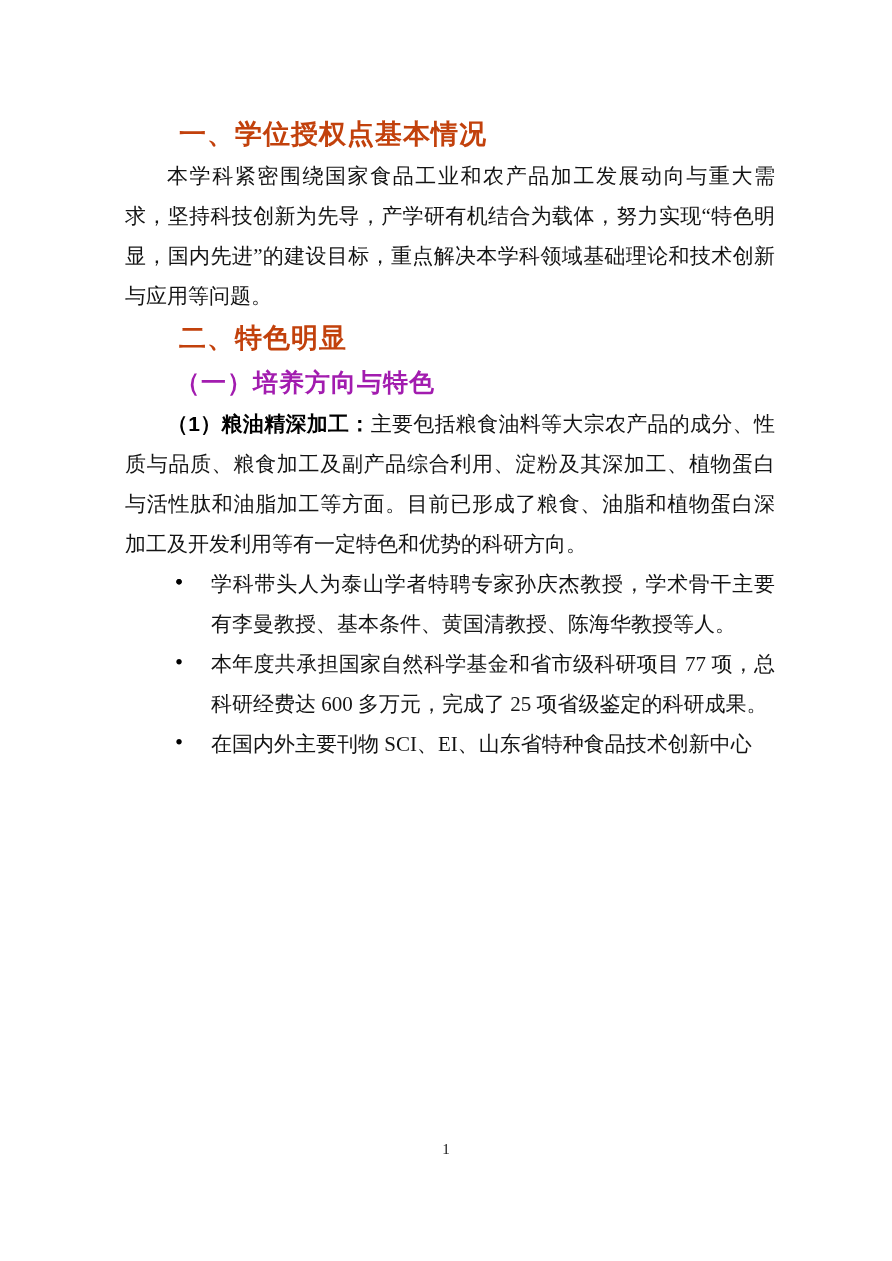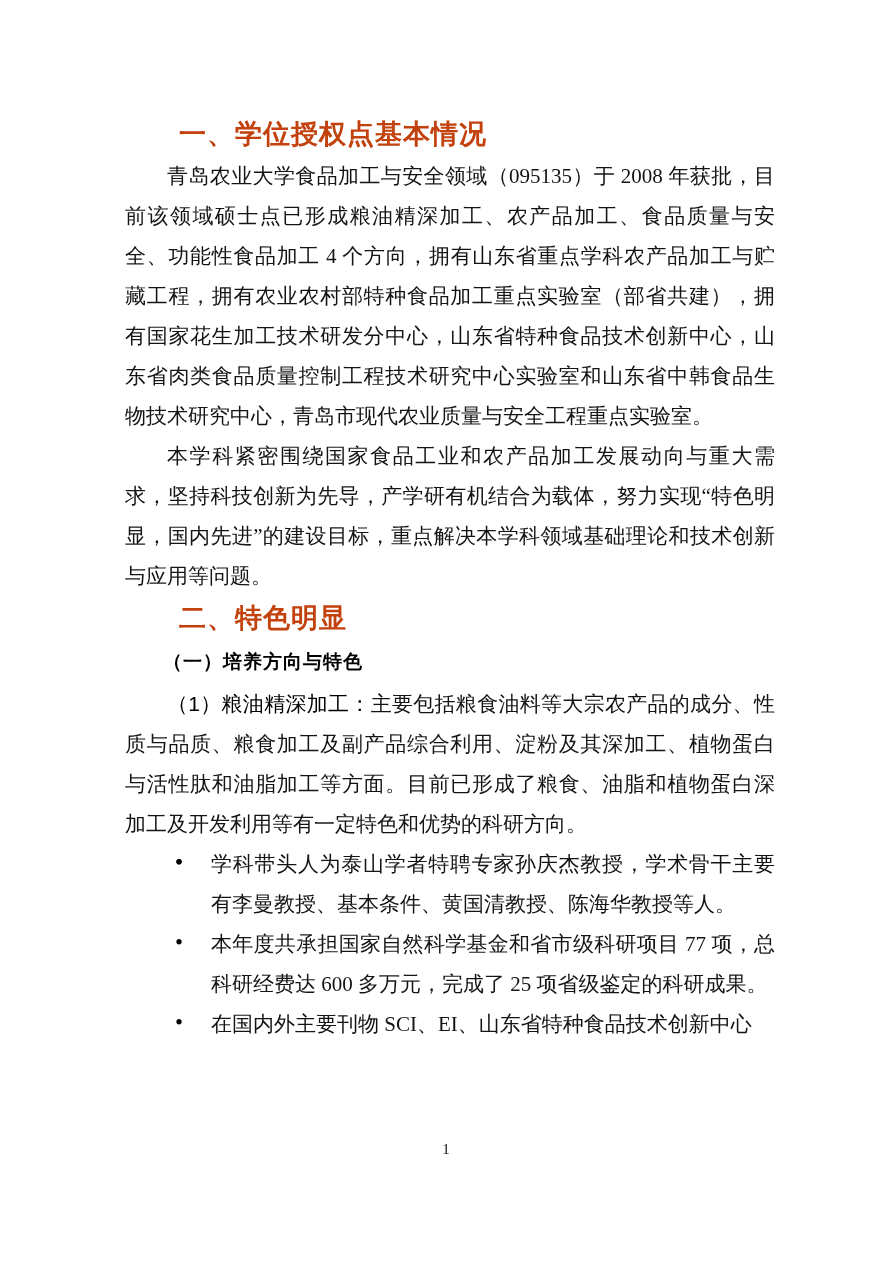--- a/index.html
+++ b/index.html
@@ -29,36 +29,36 @@
     font-size: 27px;
     line-height: 44px;
     color: #c2410c;
     text-indent: 2em;
     letter-spacing: 1px;
   }
   .h-minor {
     margin: 0;
     font-family: "Liberation Sans", "DejaVu Sans", sans-serif;
     font-weight: 700;
-    font-size: 19px;
+    font-size: 25px;
     line-height: 44px;
-    color: #000000;
+    color: #a21caf;
     text-indent: 2em;
     letter-spacing: 1px;
   }
   p.body {
     margin: 0;
     font-size: 21px;
     line-height: 40px;
     text-align: justify;
     text-indent: 2em;
   }
   .run-bold {
     font-family: "Liberation Sans", "DejaVu Sans", sans-serif;
-    font-weight: 400;
+    font-weight: 700;
     color: #000000;
   }
   ul.bullets {
     margin: 0;
     padding: 0 0 0 86px;
     list-style: none;
   }
   ul.bullets li {
     position: relative;
     font-size: 21px;
@@ -84,21 +84,20 @@
   }
 </style>
 </head>
 <body>
 
 <div class="page">
   <div class="content">
 
     <h1 class="h-major">一、学位授权点基本情况</h1>
 
-    <p class="body">青岛农业大学食品加工与安全领域（095135）于 2008 年获批，目前该领域硕士点已形成粮油精深加工、农产品加工、食品质量与安全、功能性食品加工 4 个方向，拥有山东省重点学科农产品加工与贮藏工程，拥有农业农村部特种食品加工重点实验室（部省共建），拥有国家花生加工技术研发分中心，山东省特种食品技术创新中心，山东省肉类食品质量控制工程技术研究中心实验室和山东省中韩食品生物技术研究中心，青岛市现代农业质量与安全工程重点实验室。</p>
 
     <p class="body">本学科紧密围绕国家食品工业和农产品加工发展动向与重大需求，坚持科技创新为先导，产学研有机结合为载体，努力实现“特色明显，国内先进”的建设目标，重点解决本学科领域基础理论和技术创新与应用等问题。</p>
 
     <h1 class="h-major">二、特色明显</h1>
 
     <h2 class="h-minor">（一）培养方向与特色</h2>
 
 
     <p class="body">
       <span class="run-bold">（1）粮油精深加工：</span><span>主要包括粮食油料等大宗农产品的成分、性质与品质、粮食加工及副产品综合利用、淀粉及其深加工、植物蛋白与活性肽和油脂加工等方面。目前已形成了粮食、油脂和植物蛋白深加工及开发利用等有一定特色和优势的科研方向。</span>

